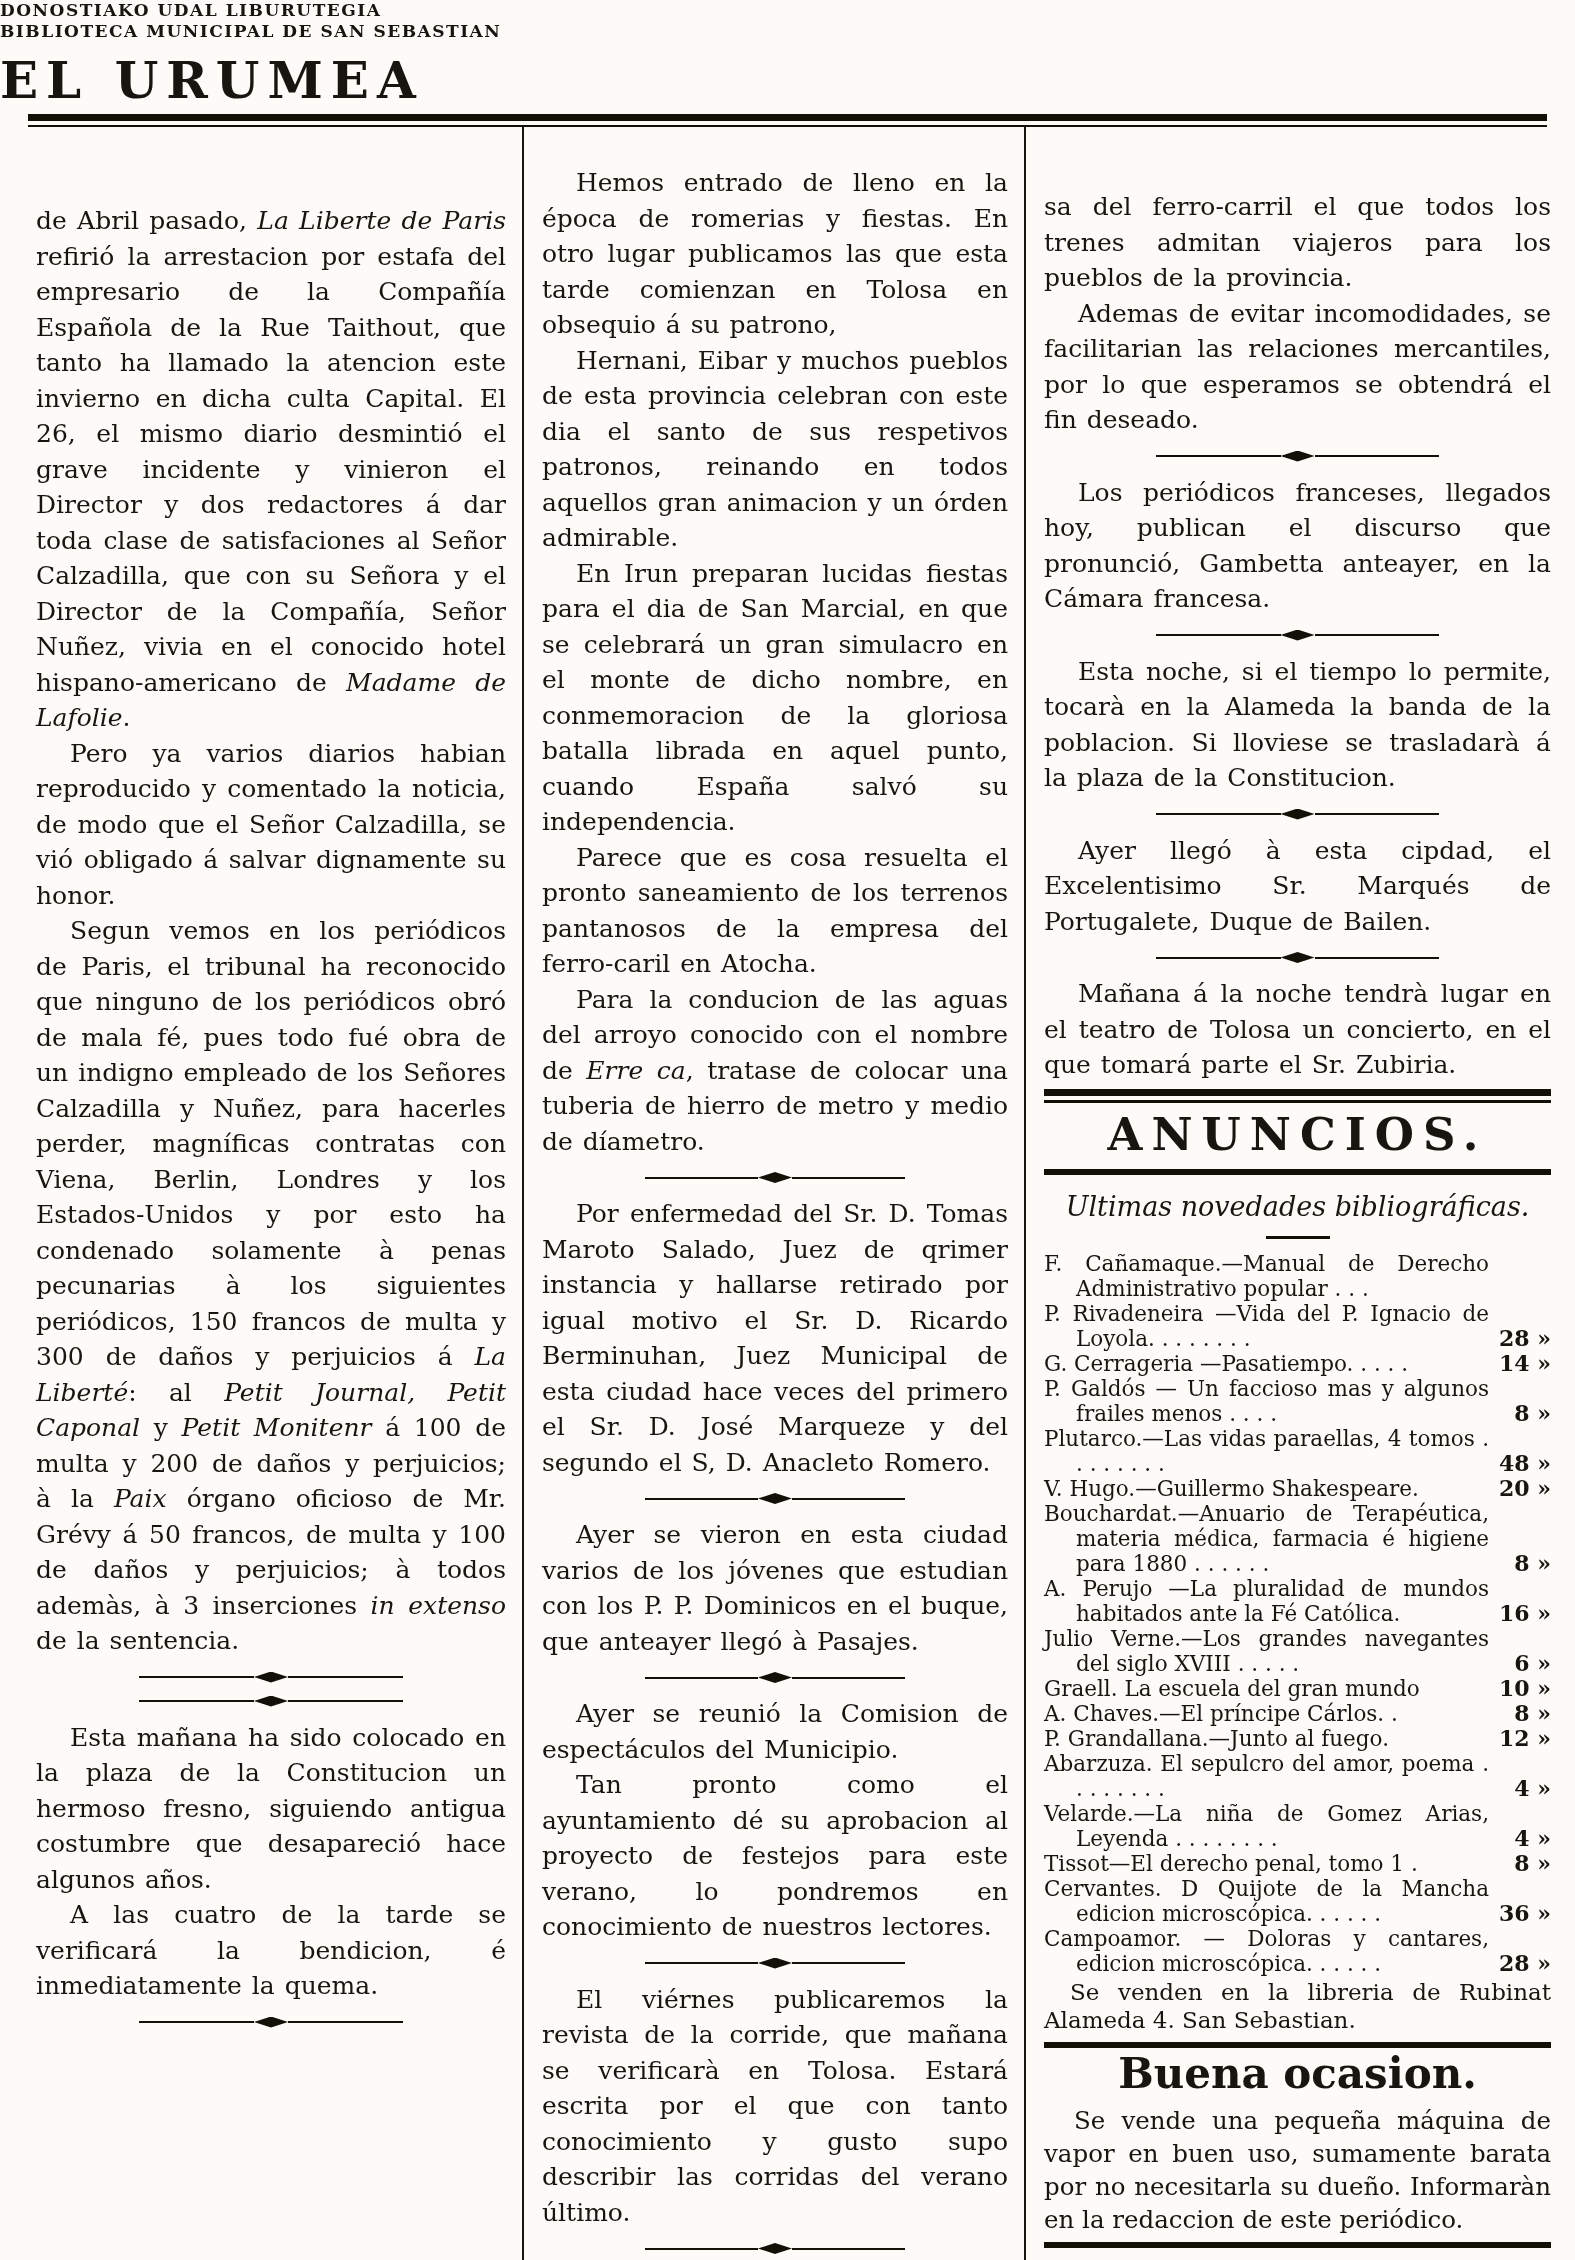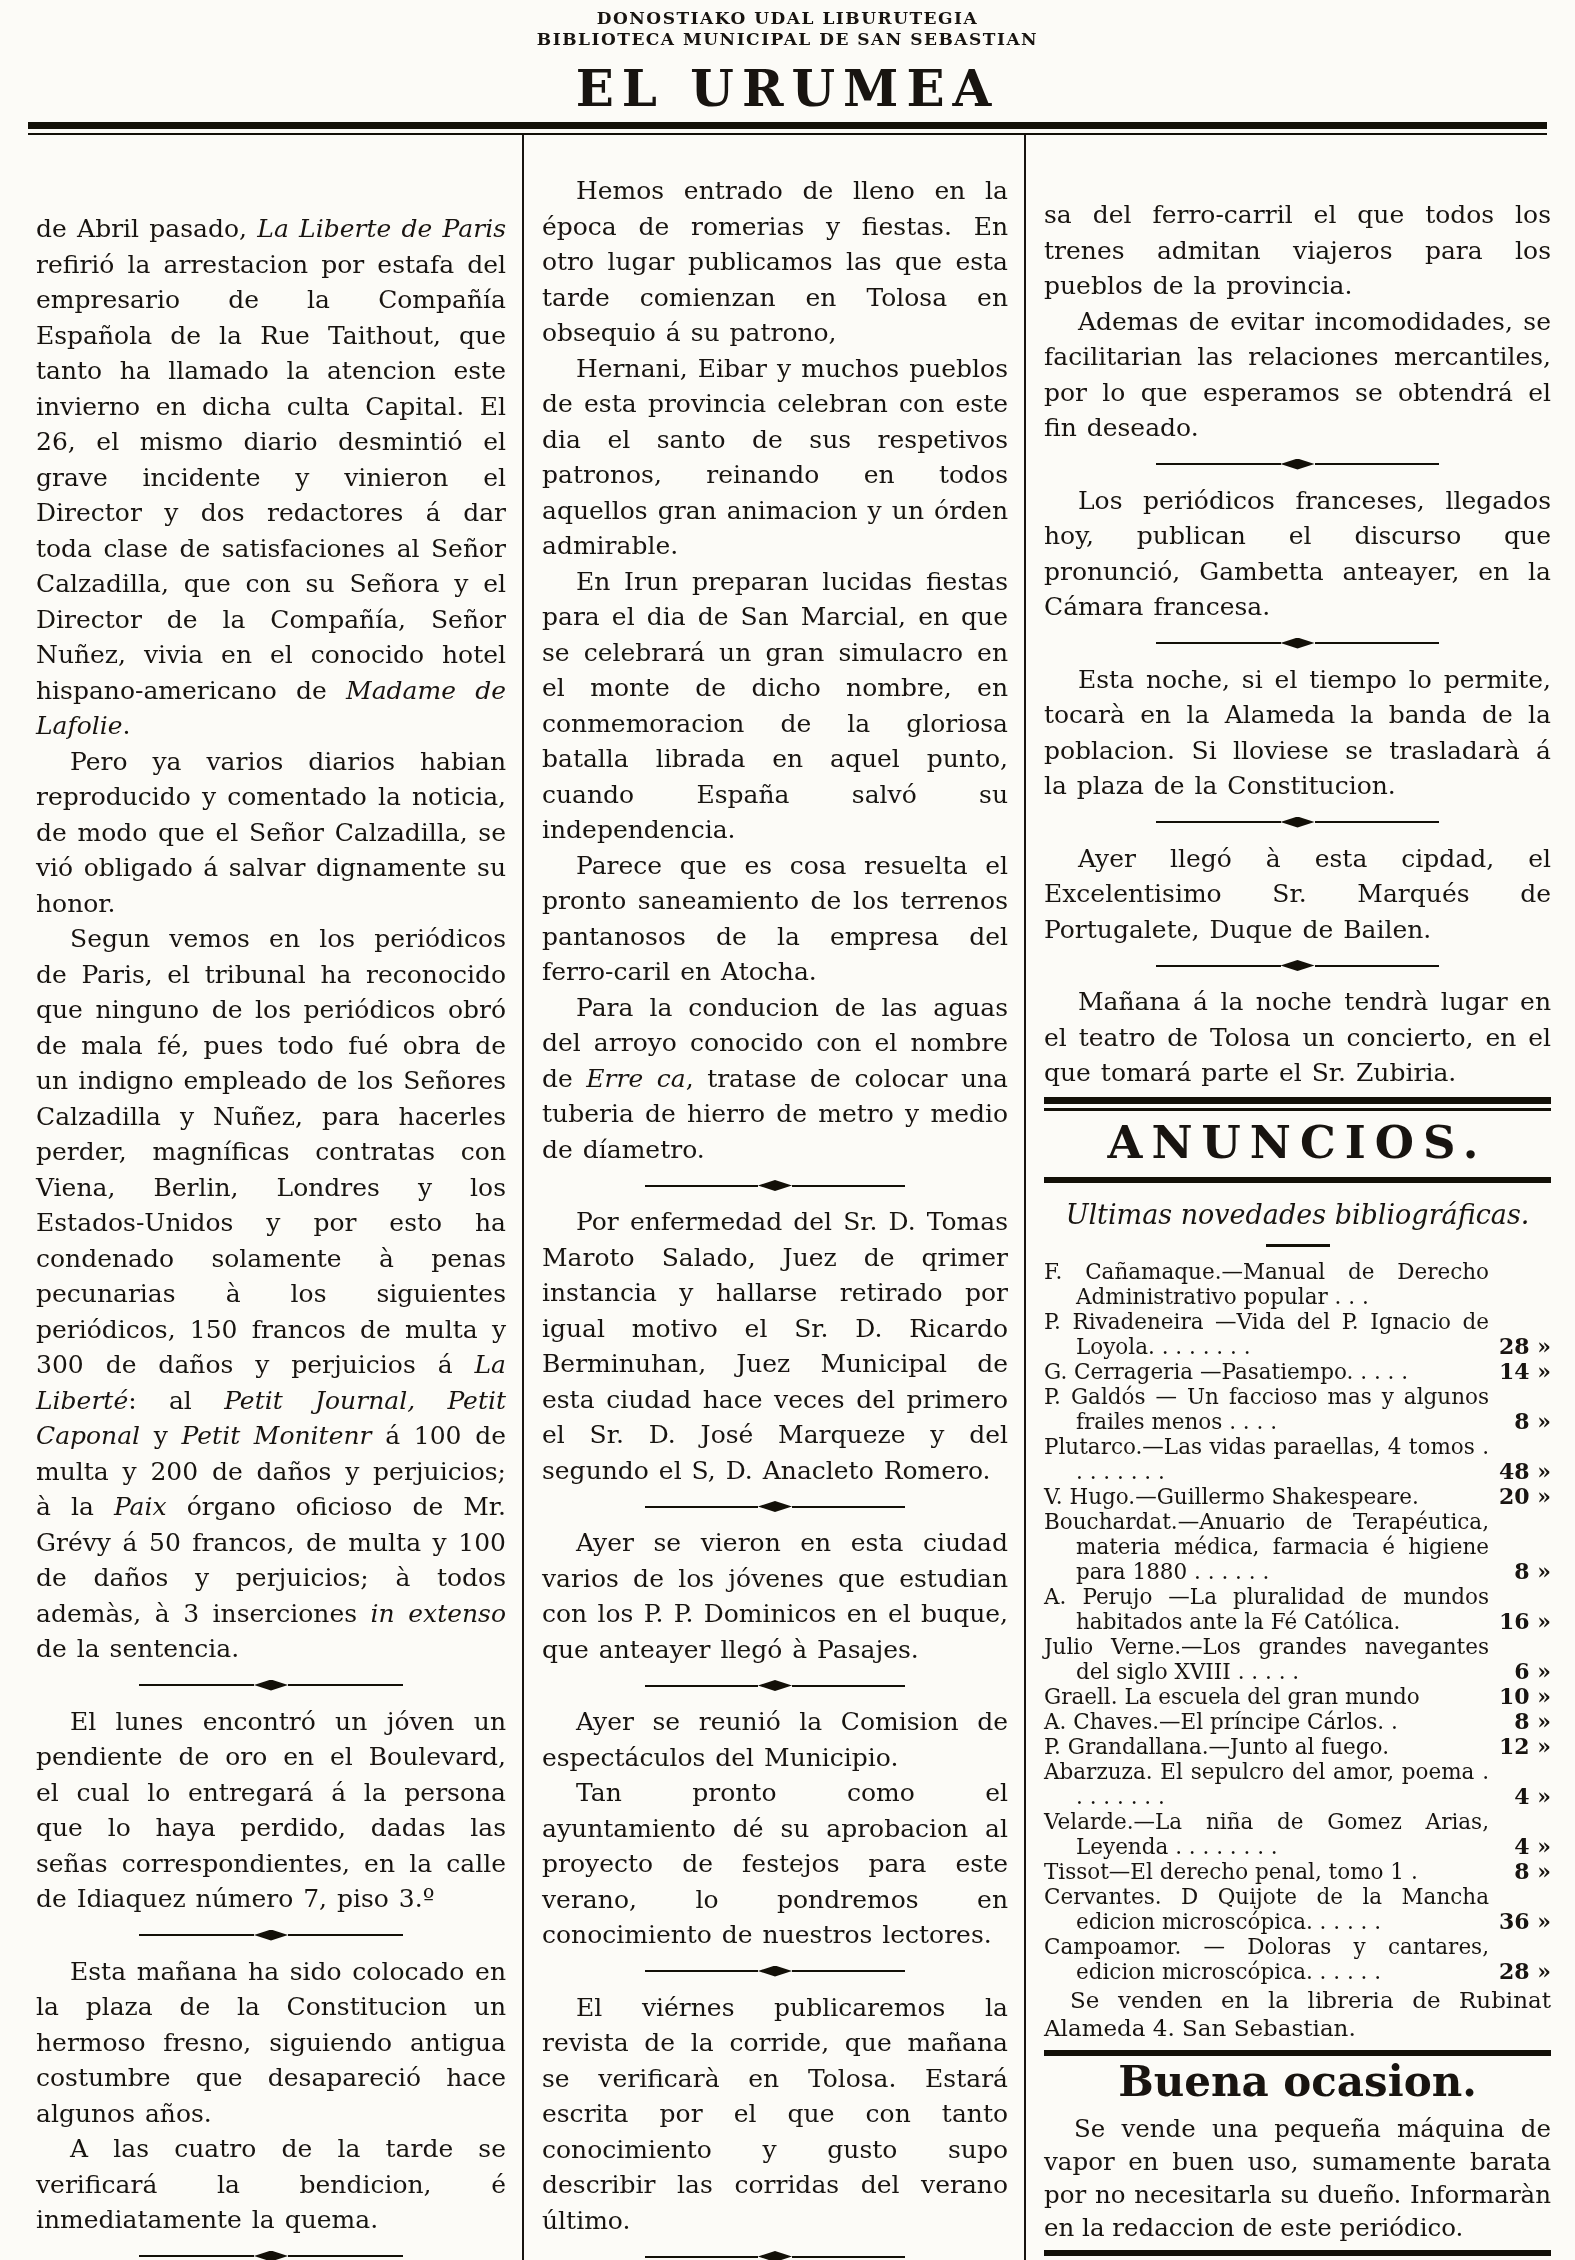--- a/index.html
+++ b/index.html
@@ -2,21 +2,21 @@
 <html><head>
 <meta charset="utf-8">
 <style>
   html,body{margin:0;padding:0;background:#888;}
   .page{
     position:relative; width:1575px; height:2260px; margin:0 auto;
     background:#fcfbf7; color:#181410; overflow:hidden;
     font-family:"DejaVu Serif", serif;
   }
   
-  .header{ text-align:center; padding-top:8px; }
+  .header{ }
   .lib-line{ font-size:17px; font-weight:bold; letter-spacing:1.5px; line-height:21px; }
   .masthead{ font-size:50px; font-weight:bold; letter-spacing:8px; margin-top:16px; line-height:46px; }
   .toprule{ margin:10px 28px 0 28px; border-top:7px solid #131008; border-bottom:2px solid #131008; height:4px; }
   
   .columns{ display:flex; margin:0 22px 0 30px; height:2150px; }
   .col{ box-sizing:border-box; overflow:hidden; }
   .col-1{ width:494px; padding:76px 16px 0 6px;  border-right:2px solid #181410; }
   .col-2{ width:502px; padding:38px 16px 0 18px; border-right:2px solid #181410; }
   .col-3{ width:527px; padding:62px 2px 0 18px; }
   .para{ font-size:25px; line-height:35.5px; text-align:justify; text-indent:34px; margin:0; word-spacing:2px; }
@@ -55,21 +55,20 @@
 
     <div class="col col-1">
         <p class="para noindent">de Abril pasado, <i>La Liberte de Paris</i> refirió la arrestacion por estafa del empresario de la Compañía Española de la Rue Taithout, que tanto ha llamado la atencion este invierno en dicha culta Capital. El 26, el mismo diario desmintió el grave incidente y vinieron el Director y dos redactores á dar toda clase de satisfaciones al Señor Calzadilla, que con su Señora y el Director de la Compañía, Señor Nuñez, vivia en el conocido hotel hispano-americano de <i>Madame de Lafolie</i>.</p>
         <p class="para">Pero ya varios diarios habian reproducido y comentado la noticia, de modo que el Señor Calzadilla, se vió obligado á salvar dignamente su honor.</p>
         <p class="para">Segun vemos en los periódicos de Paris, el tribunal ha reconocido que ninguno de los periódicos obró de mala fé, pues todo fué obra de un indigno empleado de los Señores Calzadilla y Nuñez, para hacerles perder, magníficas contratas con Viena, Berlin, Londres y los Estados-Unidos y por esto ha condenado solamente à penas pecunarias à los siguientes periódicos, 150 francos de multa y 300 de daños y perjuicios á <i>La Liberté</i>: al <i>Petit Journal, Petit Caponal</i> y <i>Petit Monitenr</i> á 100 de multa y 200 de daños y perjuicios; à la <i>Paix</i> órgano oficioso de Mr. Grévy á 50 francos, de multa y 100 de daños y perjuicios; à todos ademàs, à 3 inserciones <i>in extenso</i> de la sentencia.</p>
         <div class="divider">
           <span class="dline"></span>
           <span class="diamond"></span>
           <span class="dline"></span>
         </div>
-        <p class="para">El lunes encontró un jóven un pendiente de oro en el Boulevard, el cual lo entregará á la persona que lo haya perdido, dadas las señas correspondientes, en la calle de Idiaquez número 7, piso 3.º</p>
         <div class="divider">
           <span class="dline"></span>
           <span class="diamond"></span>
           <span class="dline"></span>
         </div>
         <p class="para">Esta mañana ha sido colocado en la plaza de la Constitucion un hermoso fresno, siguiendo antigua costumbre que desapareció hace algunos años.</p>
         <p class="para">A las cuatro de la tarde se verificará la bendicion, é inmediatamente la quema.</p>
         <div class="divider">
           <span class="dline"></span>
           <span class="diamond"></span>

